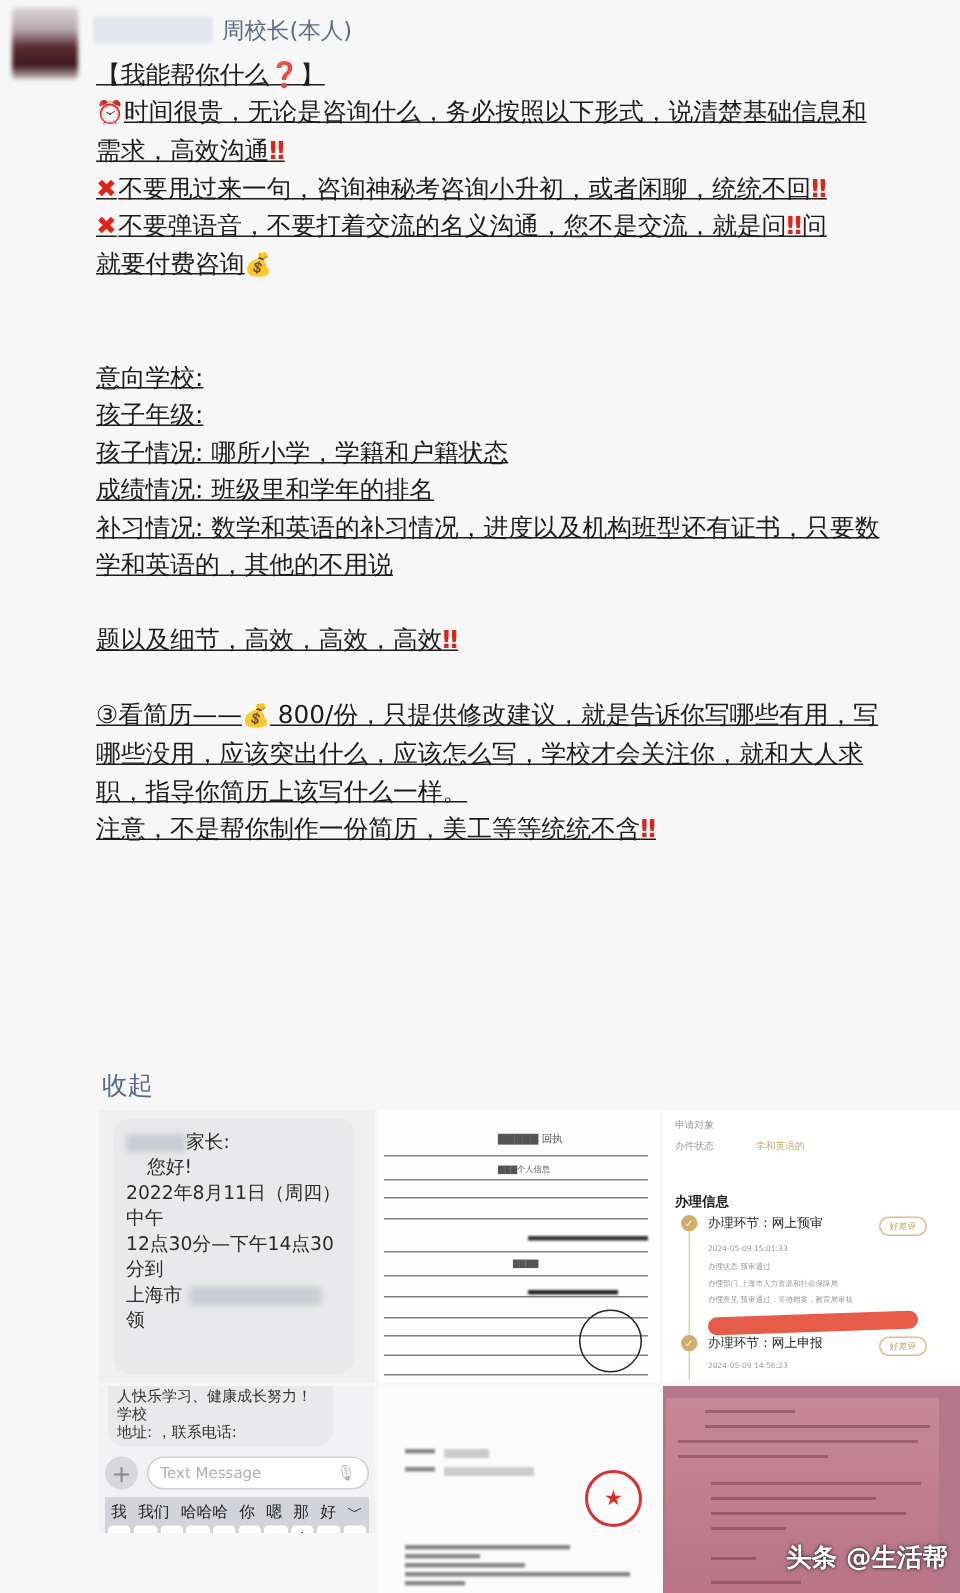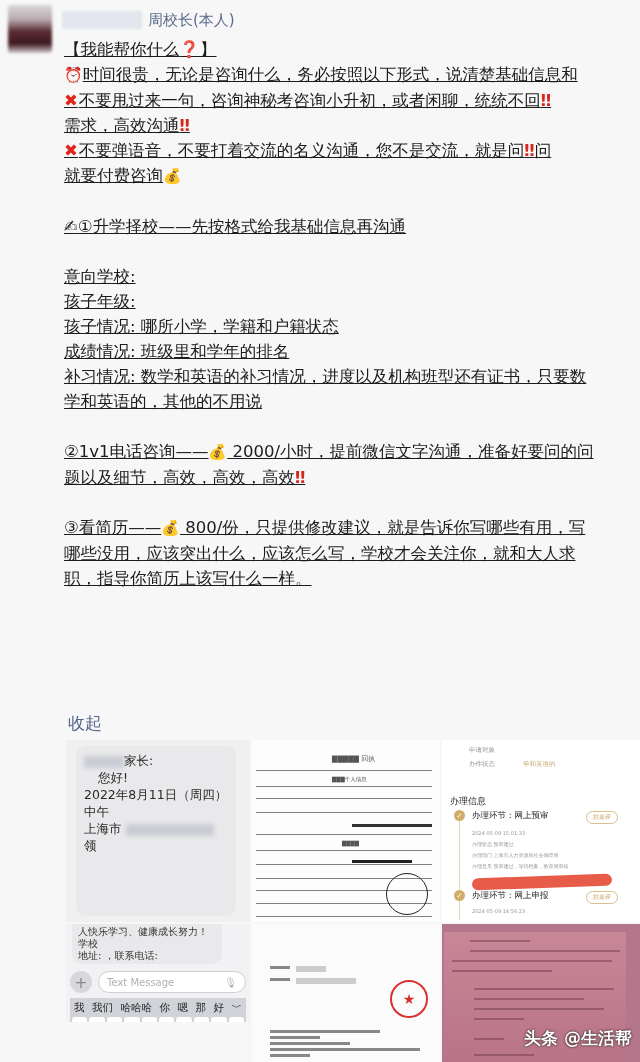--- a/index.html
+++ b/index.html
@@ -47,22 +47,22 @@
   .form-line { position: absolute; left: 4px; right: 8px; height: 1px; background: #555; opacity: .75; }
   .form-txt { position: absolute; font-size: 5.5px; color: #555; filter: blur(.4px); }
   .stamp { position: absolute; width: 42px; height: 42px; border: 1.5px solid #222; border-radius: 50%; left: 134px; top: 133px; }
 
   .c5 { left: 190px; top: 184px; width: 188px; height: 138px; background: #fbfbfb; }
   .red-stamp { position: absolute; left: 138px; top: 56px; width: 38px; height: 38px; border: 2px solid #d93030; border-radius: 50%; display: flex; align-items: center; justify-content: center; color: #d93030; font-size: 14px; }
   .tiny { position: absolute; height: 3px; background: #888; filter: blur(.6px); }
 
   
   .c3 { left: 380px; top: 0; width: 198px; height: 182px; background: #fff; }
-  .c3 .lbl { position: absolute; font-size: 6.5px; color: #999; margin-left: 19px; }
-  .c3 .sect { position: absolute; left: 8px; top: 55px; font-size: 9px; font-weight: normal; color: #222; }
+  .c3 .lbl { position: absolute; font-size: 6.5px; color: #999; }
+  .c3 .sect { position: absolute; left: 8px; top: 55px; font-size: 9px; font-weight: bold; color: #222; }
   .check { position: absolute; width: 11px; height: 11px; border-radius: 50%; background: #d0ad68; color: #fff; font-size: 7px; display: flex; align-items: center; justify-content: center; }
   .step { position: absolute; font-size: 8.5px; color: #222; }
   .pill { position: absolute; font-size: 6px; color: #c9a766; border: 1px solid #d8bf8b; border-radius: 8px; padding: 1px 6px; }
   .vline { position: absolute; left: 17px; width: 1px; background: #e0d3b6; }
   .small { position: absolute; font-size: 5px; color: #999; }
   .scribble { position: absolute; left: 30px; top: 136px; width: 140px; height: 12px; background: #e34a35; border-radius: 6px; transform: rotate(-2deg); opacity: .9; }
 
   .c6 { left: 380px; top: 184px; width: 198px; height: 138px; background: #b4768a; }
   .pink-doc { position: absolute; left: 2px; top: 8px; width: 182px; height: 130px; background: linear-gradient(180deg,#c78797,#b97487); }
   .pink-line { position: absolute; height: 2px; background: #6a3445; opacity: .45; filter: blur(.5px); }
@@ -74,51 +74,51 @@
 
 <div class="avatar"></div>
 <div class="header-row">
   <div class="name-blur"></div>
   <span class="sender">周校长(本人)</span>
 </div>
 
 <div class="msg">
   <div class="line"><span>【我能帮你什么</span><span class="red">❓</span><span>】</span></div>
   <div class="line"><span class="emoji clock">⏰</span><span>时间很贵，无论是咨询什么，务必按照以下形式，说清楚基础信息和</span></div>
+  <div class="line"><span>需求，高效沟通</span><span class="red">‼</span></div>
   <div class="line"><span class="x-mark">✖</span><span>不要甩过来一句，咨询神秘考咨询小升初，或者闲聊，统统不回</span><span class="red">‼</span></div>
-  <div class="line"><span>需求，高效沟通</span><span class="red">‼</span></div>
   <div class="line"><span class="x-mark">✖</span><span>不要弹语音，不要打着交流的名义沟通，您不是交流，就是问</span><span class="red">‼</span><span>问</span></div>
   <div class="line"><span>就要付费咨询</span><span class="emoji bag">💰</span></div>
   <div class="gap"></div>
-  <div class="line"><span>✍</span><span>①升学择校——先按格式给我基础信息再沟通</span></div>
   <div class="gap"></div>
   <div class="line">意向学校:</div>
   <div class="line">孩子年级:</div>
   <div class="line">孩子情况: 哪所小学，学籍和户籍状态</div>
   <div class="line">成绩情况: 班级里和学年的排名</div>
   <div class="line">补习情况: 数学和英语的补习情况，进度以及机构班型还有证书，只要数</div>
   <div class="line">学和英语的，其他的不用说</div>
   <div class="gap"></div>
-  <div class="line"><span>②1v1电话咨询——</span><span class="emoji bag">💰</span><span> 2000/小时，提前微信文字沟通，准备好要问的问</span></div>
   <div class="line"><span>题以及细节，高效，高效，高效</span><span class="red">‼</span></div>
   <div class="gap"></div>
   <div class="line"><span>③看简历——</span><span class="emoji bag">💰</span><span> 800/份，只提供修改建议，就是告诉你写哪些有用，写</span></div>
   <div class="line">哪些没用，应该突出什么，应该怎么写，学校才会关注你，就和大人求</div>
   <div class="line">职，指导你简历上该写什么一样。</div>
+  <div class="line"><span>注意，不是帮你制作一份简历，美工等等统统不含</span><span class="red">‼</span></div>
 </div>
 
 <div class="collapse">收起</div>
 
 <div class="grid">
 
   <div class="cell c1">
     <div class="bubble">
       <div><span class="blur" style="width:40px"></span><span>家长:</span></div>
       <div style="padding-left:14px">您好!</div>
       <div>2022年8月11日（周四）中午</div>
+      <div>12点30分—下午14点30分到</div>
       <div><span>上海市</span><span class="blur" style="width:88px;margin:0 4px"></span><span>领</span></div>
 
     </div>
   </div>
 
   <div class="cell c2">
     <div class="form-txt" style="left:80px;top:14px;font-size:7px">▇▇▇▇▇ 回执</div>
     <div class="form-line" style="top:30px"></div>
     <div class="form-txt" style="left:80px;top:36px">▇▇▇个人信息</div>
     <div class="form-line" style="top:46px"></div>

